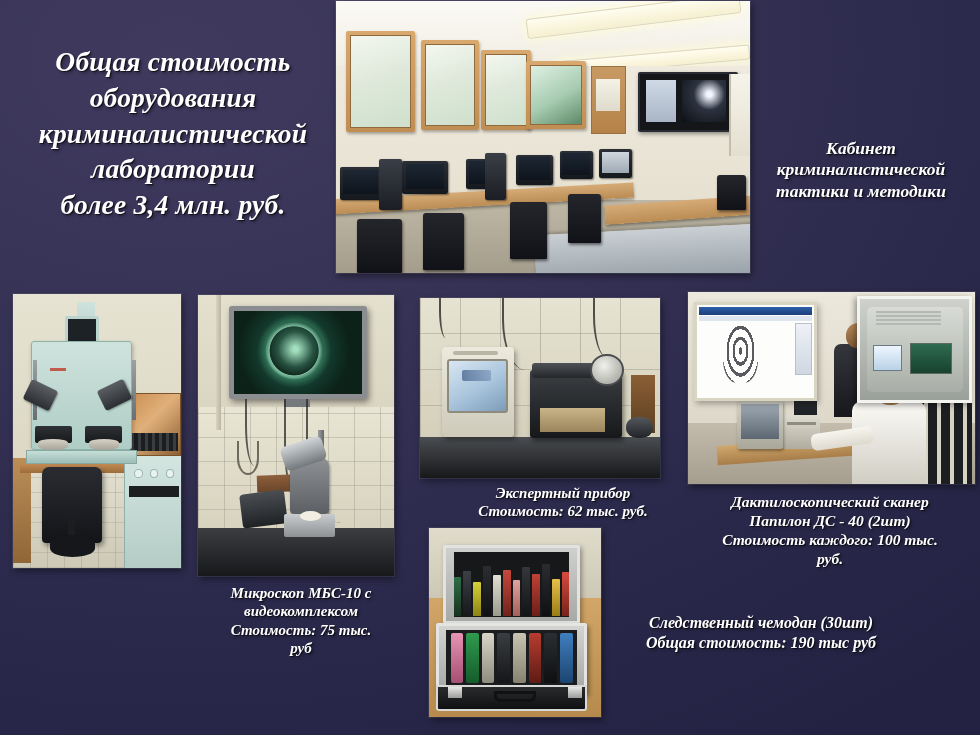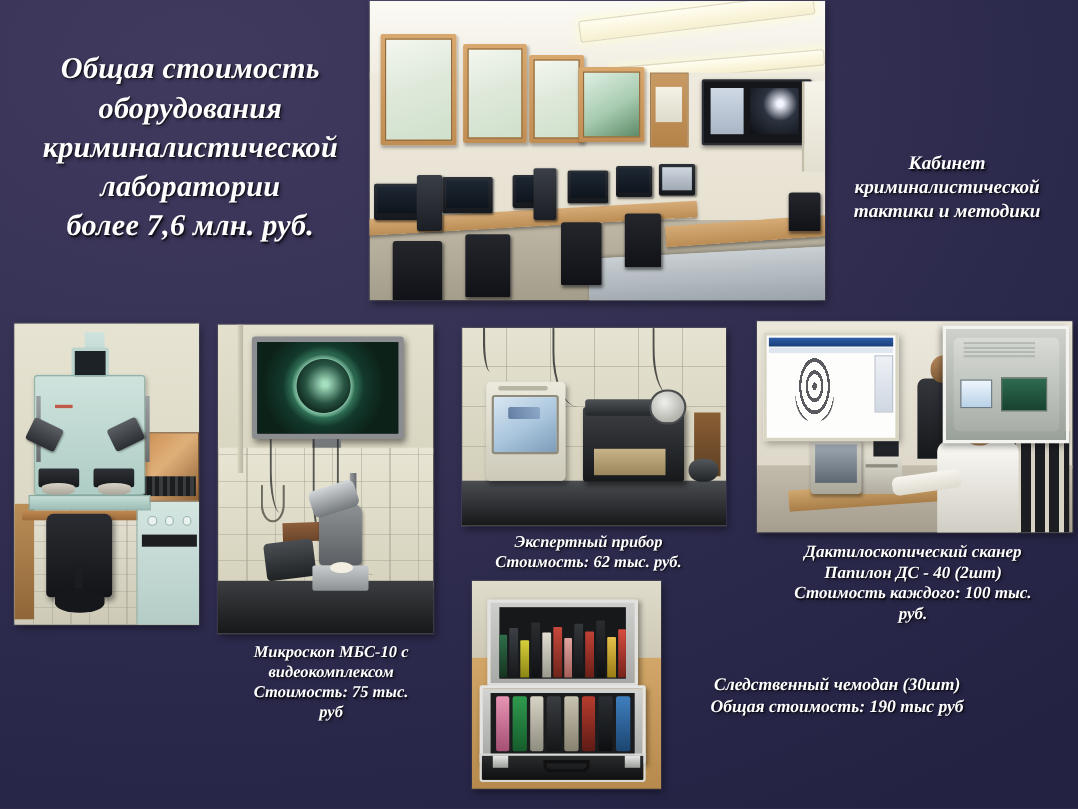--- a/index.html
+++ b/index.html
@@ -65,21 +65,21 @@
     font-size: 15.5px;
     line-height: 1.25;
   }
 
   .cap {
     font-size: 15px;
   }
 
   #cap-msk   { left: 4px;   top: 578px;  width: 196px; font-size: 15px; }
   #cap-mbs   { left: 203px; top: 584px;  width: 196px; font-size: 15px; }
-  #cap-expert{ left: 420px; top: 484px;  width: 230px; font-size: 15px; }
+  #cap-expert{ left: 448px; top: 484px;  width: 230px; font-size: 15px; }
   #cap-scan  { left: 684px; top: 493px;  width: 292px; font-size: 15.5px; }
   #cap-case  { left: 608px; top: 613px;  width: 306px; font-size: 16px; }
 
   
   .photo {
     position: absolute;
     overflow: hidden;
     background: #111;
     box-shadow: 0 0 0 1px rgba(255,255,255,0.09), 2px 3px 7px rgba(0,0,0,0.45);
   }
@@ -474,21 +474,21 @@
 </style>
 </head>
 <body>
 
 <div id="slide">
 
   <div class="txt" id="title-block">Общая стоимость
 оборудования
 криминалистической
 лаборатории
-более 7,6 млн. руб.</div>
+более 3,4 млн. руб.</div>
 
   <div class="photo" id="photo-classroom">
     <div class="scene">
       <div class="ph cl-ceiling"></div>
       <div class="ph cl-lamp cl-lamp1"></div>
       <div class="ph cl-lamp cl-lamp2"></div>
       <div class="ph cl-wall"></div>
       <div class="ph cl-case cl-c1">
           <i></i>
         </div>

